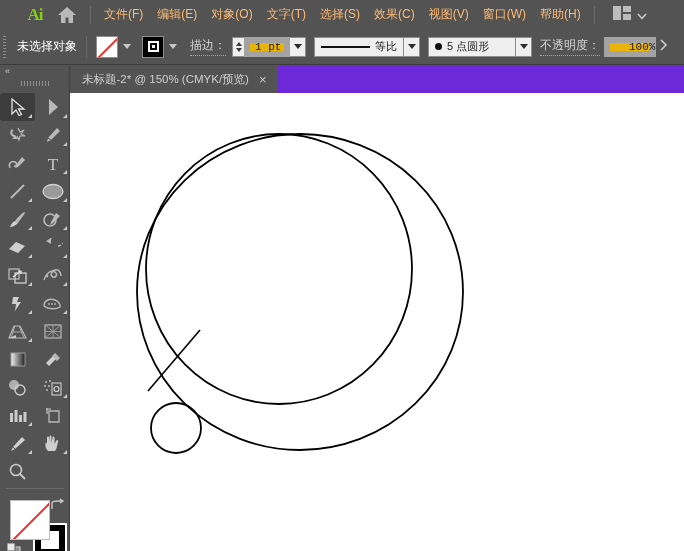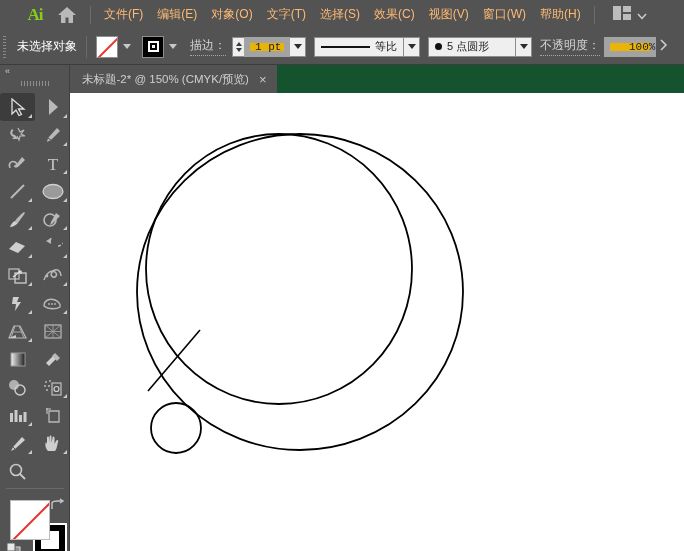--- a/index.html
+++ b/index.html
@@ -168,21 +168,21 @@
   }
   #stroke-sw .blk {
     position: absolute; inset: 0; border: 6px solid #000;
   }
   #swap-icon { position: absolute; right: 4px; top: 2px; }
   #default-icon { position: absolute; left: 6px; top: 46px; }
 
   
   #tabbar {
     position: absolute; left: 70px; top: 65px; width: 614px; height: 28px;
-    background: #14532d;
+    background: #6d28d9;
     display: flex; align-items: stretch;
   }
   #doc-tab {
     display: flex; align-items: center; gap: 10px;
     padding: 0 10px 0 12px;
     background: #535353;
     font-size: 11.5px; color: #cfcfcf;
     white-space: nowrap;
   }
   #tab-close { font-size: 13px; color: #c8c8c8; line-height: 1; }

